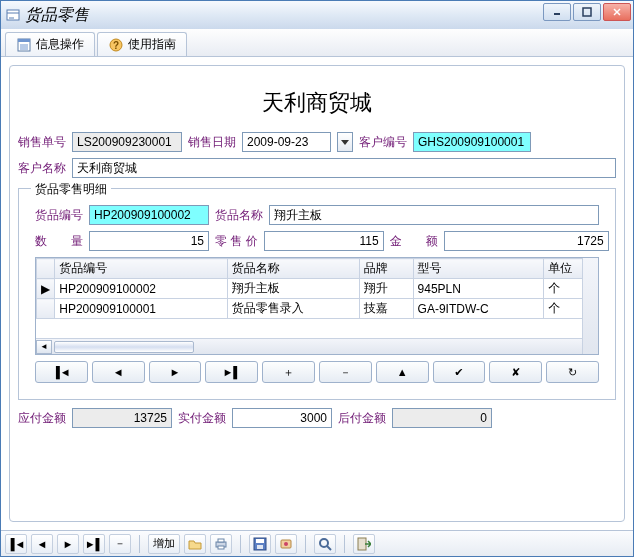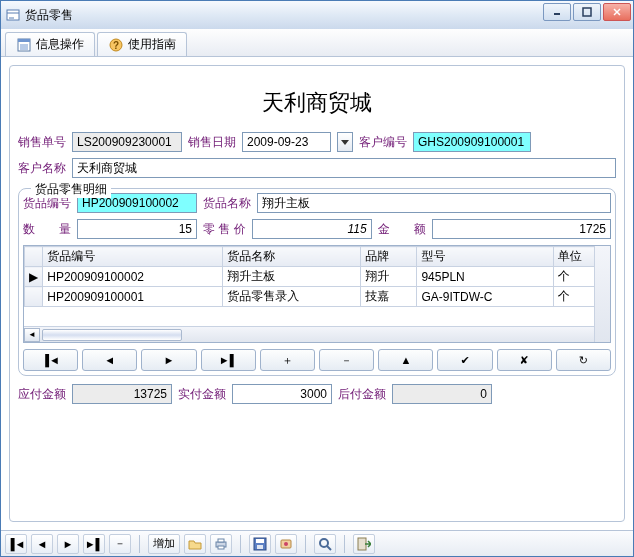--- a/index.html
+++ b/index.html
@@ -2,21 +2,21 @@
 <html><head>
 <meta charset="utf-8">
 <style>
   * { box-sizing: border-box; margin: 0; padding: 0; font-family: "Microsoft YaHei", "SimSun", sans-serif; }
   body { background: #fff; width: 634px; height: 557px; overflow: hidden; }
 
   
   .window { width: 634px; height: 557px; border: 1px solid #4a7bb5; background: #fff; display: flex; flex-direction: column; }
   .titlebar { height: 28px; background: linear-gradient(#f6f9fe,#dfe9f5,#cbd9ec); display: flex; align-items: center; padding: 0 4px; position: relative; }
   .titlebar .icon { width: 16px; height: 16px; margin-right: 4px; display:inline-flex; align-items:center; justify-content:center; }
-  .titlebar .title { font-size: 12px; color: #000; }
+  .titlebar .title { font-size: 16px; color: #000; font-style: italic; }
   .winbtns { position: absolute; right: 2px; top: 2px; display:flex; gap:2px; }
   .winbtn { width: 28px; height: 18px; border: 1px solid #7b98c0; border-radius: 2px; background: linear-gradient(#f0f5fb,#d1dff0); display:flex; align-items:center; justify-content:center; font-size:10px; color:#2a3f5f; cursor:pointer;}
   .winbtn.close { background: linear-gradient(#f7b2a8,#e86f5e); color:#fff; border-color:#c55; }
 
   
   .tabs { height: 28px; background: linear-gradient(#fefefe,#e8ecf3); border-bottom:1px solid #b6c4d8; display:flex; align-items:flex-end; padding-left:4px; gap:2px; }
   .tab { height:24px; padding:0 10px; border:1px solid #b6c4d8; border-bottom:none; border-radius:3px 3px 0 0; background:linear-gradient(#fff,#eef2f8); font-size:12px; display:flex; align-items:center; gap:4px; cursor:pointer;}
   .tab .ticon { width:16px; height:16px; display:inline-flex; align-items:center; justify-content:center;}
 
   
@@ -25,21 +25,21 @@
   .pagetitle { font-size:22px; color:#000; text-align:center; padding:16px 0 14px; }
 
   .row { display:flex; align-items:center; gap:6px; font-size:12px; margin-bottom:6px;}
   .lbl { color:#701a75; white-space:nowrap;}
   .fld { height:20px; border:1px solid #7f9ab8; font-size:12px; padding:1px 4px; background:#fff;}
   .fld.ro { background:#ececec; }
   .fld.cyan { background:#7fffff; }
   .fld.num { text-align:right; }
 
   
-  .fset { border:1px solid #b6c4d8; border-radius:8px; padding:4px; margin-top:4px; position:relative;}
+  .fset { border:1px solid #b6c4d8; border-radius:0; padding:16px; margin-top:4px; position:relative;}
   .fset > .legend { position:absolute; top:-8px; left:12px; background:#fff; font-size:12px; padding:0 4px;}
 
   
   .tblwrap { border:1px solid #9fb2cc; height:98px; overflow:hidden; position:relative; margin-top:6px; }
   table { border-collapse:collapse; width:100%; font-size:12px; }
   th,td { border:1px solid #c8d2e2; padding:1px 4px; text-align:left; background:#fff; height:16px;}
   th { background:linear-gradient(#f8f9fc,#e6ebf3); font-weight:normal;}
   td.rowhdr, th.rowhdr { width:18px; background:linear-gradient(#f8f9fc,#e6ebf3);}
   .hscroll { height:16px; background:linear-gradient(#f3f5fa,#e1e6ef); border-top:1px solid #c8d2e2; position:absolute; bottom:0; left:0; right:16px; display:flex; align-items:center;}
   .hscroll .arrow { width:16px; height:14px; border:1px solid #aab9cf; background:linear-gradient(#fff,#dfe6f0); display:flex; align-items:center; justify-content:center; font-size:8px;}
@@ -146,21 +146,21 @@
         <div class="row">
           <span class="lbl">货品编号</span>
           <input class="fld cyan" style="width: 120px;" value="HP200909100002">
           <span class="lbl">货品名称</span>
           <input class="fld" style="flex: 1 1 0%;" value="翔升主板">
         </div>
         <div class="row">
           <span class="lbl">数　　量</span>
           <input class="fld num" style="width: 120px;" value="15">
           <span class="lbl">零 售 价</span>
-          <input class="fld num" style="width: 120px; font-style: italic;" value="115">
+          <input class="fld num" style="width: 120px;" value="115">
           <span class="lbl">金　　额</span>
           <input class="fld num" style="flex: 1 1 0%;" value="1725">
         </div>
 
         <div class="tblwrap">
           <table>
             <thead>
               <tr>
                 <th class="rowhdr"></th>
                 <th>货品编号</th>

